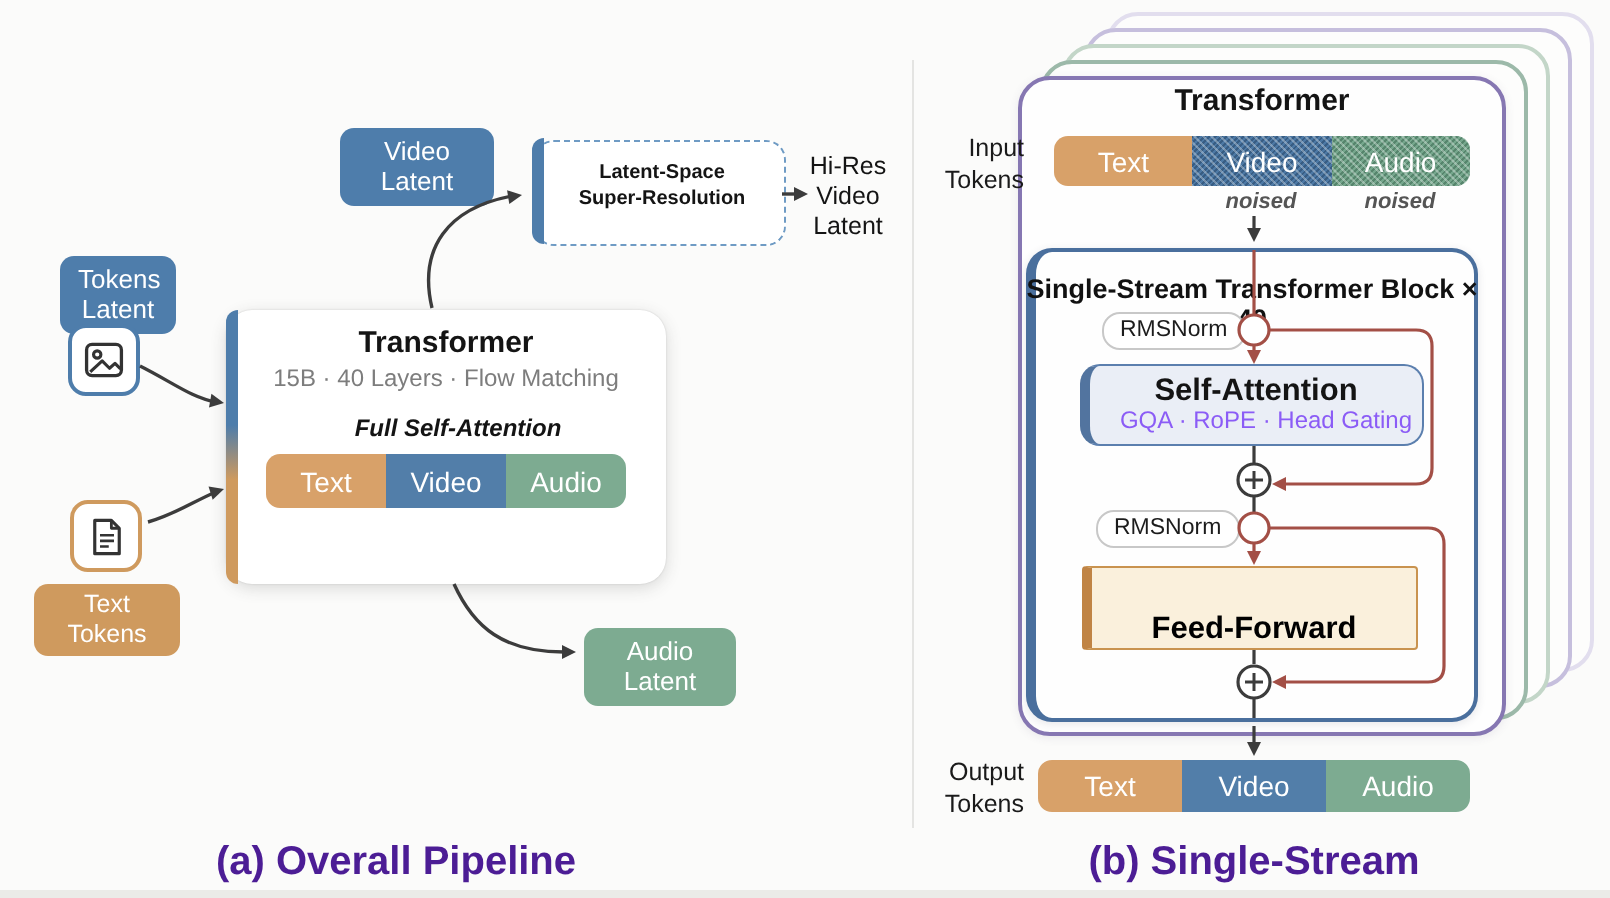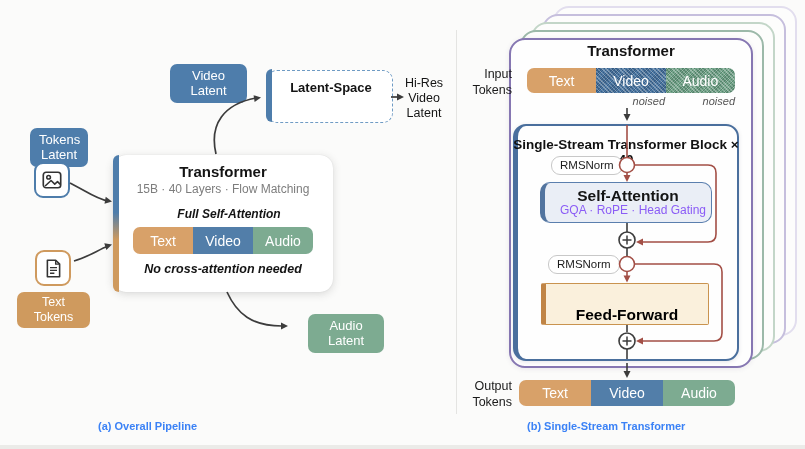--- a/index.html
+++ b/index.html
@@ -3,29 +3,29 @@
 <meta charset="utf-8">
 <style>
   html,body{margin:0;padding:0;background:#fbfbfa;}
   .canvas{position:relative;width:805px;height:449px;overflow:hidden;
           font-family:"Liberation Sans","DejaVu Sans",sans-serif;background:#fbfbfa;color:#141414;}
   
   .badge{position:absolute;color:#fff;border-radius:7px;text-align:center;
          font-size:13px;line-height:1.18;padding:4px 9px;box-sizing:border-box;}
   .badge.blue{background:#4e7dab;}
   .badge.orange{background:#cf9a5e;}
-  .badge.green{background:#7dab91;margin-left:16px;}
-  .cap{position:absolute;font-size:11px;font-weight:bold;color:#3b82f6;text-align:left;}
+  .badge.green{background:#7dab91;}
+  .cap{position:absolute;font-size:20px;font-weight:bold;color:#4c1d95;text-align:center;}
   
   .sr-box{position:absolute;left:267px;top:70px;width:126px;height:53px;background:#fff;
           border:1.5px dashed #6f9bc4;border-radius:10px;box-sizing:border-box;}
   .sr-band{position:absolute;left:-2px;top:-2px;width:6px;height:53px;background:#4e7dab;
            border-radius:10px 0 0 10px;}
   .sr-title{position:absolute;left:4px;top:9px;width:118px;text-align:center;
-            font-size:13px;font-weight:bold;line-height:1.3;color:#141414;}
+            font-size:10px;font-weight:bold;line-height:1.3;color:#141414;}
   .hires{position:absolute;left:400px;top:76px;width:48px;text-align:center;
          font-size:12.5px;font-weight:500;color:#141414;line-height:1.18;}
   .tbox{position:absolute;left:113px;top:155px;width:220px;height:137px;background:#fff;
         border-radius:13px;box-shadow:0 2px 8px rgba(60,60,60,.18),0 0 1px rgba(0,0,0,.15);}
   .tbox-band{position:absolute;left:0;top:0;width:6px;height:137px;border-radius:13px 0 0 13px;
         background:linear-gradient(180deg,#4e7dab 0%,#4e7dab 42%,#cf9a5e 62%,#cf9a5e 100%);}
   .tbox-title{position:absolute;left:0;top:8px;width:220px;text-align:center;
         font-size:15px;font-weight:bold;}
   .tbox-sub{position:absolute;left:0;top:27px;width:220px;text-align:center;
         font-size:12px;color:#7d7d7d;}
@@ -49,21 +49,21 @@
         box-sizing:border-box;display:flex;align-items:center;justify-content:center;}
   .icon-tile.blue{border:2px solid #4e7dab;}
   .icon-tile.orange{border:2px solid #cf9a5e;}
   
   .stack-card{position:absolute;width:244px;height:330px;border-radius:16px;
         background:#fdfdfc;box-sizing:border-box;border:2px solid #ccc;}
   .card-title{position:absolute;left:509px;top:42px;width:244px;text-align:center;
         font-size:15px;font-weight:bold;}
   .side-label{position:absolute;width:72px;text-align:right;font-size:12.5px;font-weight:500;
         color:#1a1a1a;line-height:1.25;}
-  .noised{position:absolute;font-size:11px;font-style:italic;color:#555;text-align:right;}
+  .noised{position:absolute;font-size:11px;font-style:italic;color:#555;text-align:center;font-weight:bold;}
   .block{position:absolute;left:513px;top:124px;width:226px;height:237px;background:#fefefe;
         border:2px solid #4a6f9d;border-left-width:5px;border-radius:13px;box-sizing:border-box;
         box-shadow:0 1px 4px rgba(60,60,80,.12);}
   .block-title{position:absolute;left:513px;top:137px;width:226px;text-align:center;
         font-size:13.5px;font-weight:bold;color:#111;}
   .pill{position:absolute;background:#fff;border:1px solid #c8c8c8;border-radius:9px;
         font-size:11.5px;color:#1c1c1c;padding:1.5px 8px 2.5px;line-height:1.1;}
   .sa-box{position:absolute;left:540px;top:182px;width:172px;height:41px;background:#eaeef6;
         border:1.5px solid #5b7fae;border-left:5px solid #52749f;border-radius:10px;
         box-sizing:border-box;text-align:center;}
@@ -83,20 +83,21 @@
 <div class="canvas">
 
   <div class="divider"></div>
 
   <div class="badge blue" style="left:170px;top:64px;width:77px;"><span>Video Latent</span></div>
 
   <div class="sr-box">
     <div class="sr-band"></div>
     <div class="sr-title">
       <div>Latent-Space</div>
+      <div>Super-Resolution</div>
     </div>
   </div>
 
   <div class="hires">
     <div>Hi-Res</div>
     <div>Video</div>
     <div>Latent</div>
   </div>
 
   <div class="badge blue" style="left:30px;top:128px;width:58px;">
@@ -115,21 +116,20 @@
   <div class="tbox">
     <div class="tbox-band"></div>
     <div class="tbox-title">Transformer</div>
     <div class="tbox-sub">15B · 40 Layers · Flow Matching</div>
     <div class="tbox-note1">Full Self-Attention</div>
     <div class="tokenbar" style="left:20px;top:72px;width:180px;height:27px;">
       <div class="seg seg-text">Text</div>
       <div class="seg seg-video">Video</div>
       <div class="seg seg-audio">Audio</div>
     </div>
-    <div class="tbox-note2">No cross-attention needed</div>
   </div>
 
   <div class="icon-tile orange" style="left:35px;top:250px;">
     <svg width="21" height="21" viewBox="0 0 24 24">
       <path d="M5 2.5 H14.5 L19 7 V21.5 H5 Z" fill="none" stroke="#333" stroke-width="1.8" stroke-linejoin="round"></path>
       <path d="M14.5 2.5 V7 H19" fill="none" stroke="#333" stroke-width="1.6" stroke-linejoin="round"></path>
       <path d="M8 11 H16 M8 14.2 H16 M8 17.4 H13" stroke="#333" stroke-width="1.5"></path>
     </svg>
   </div>
 

